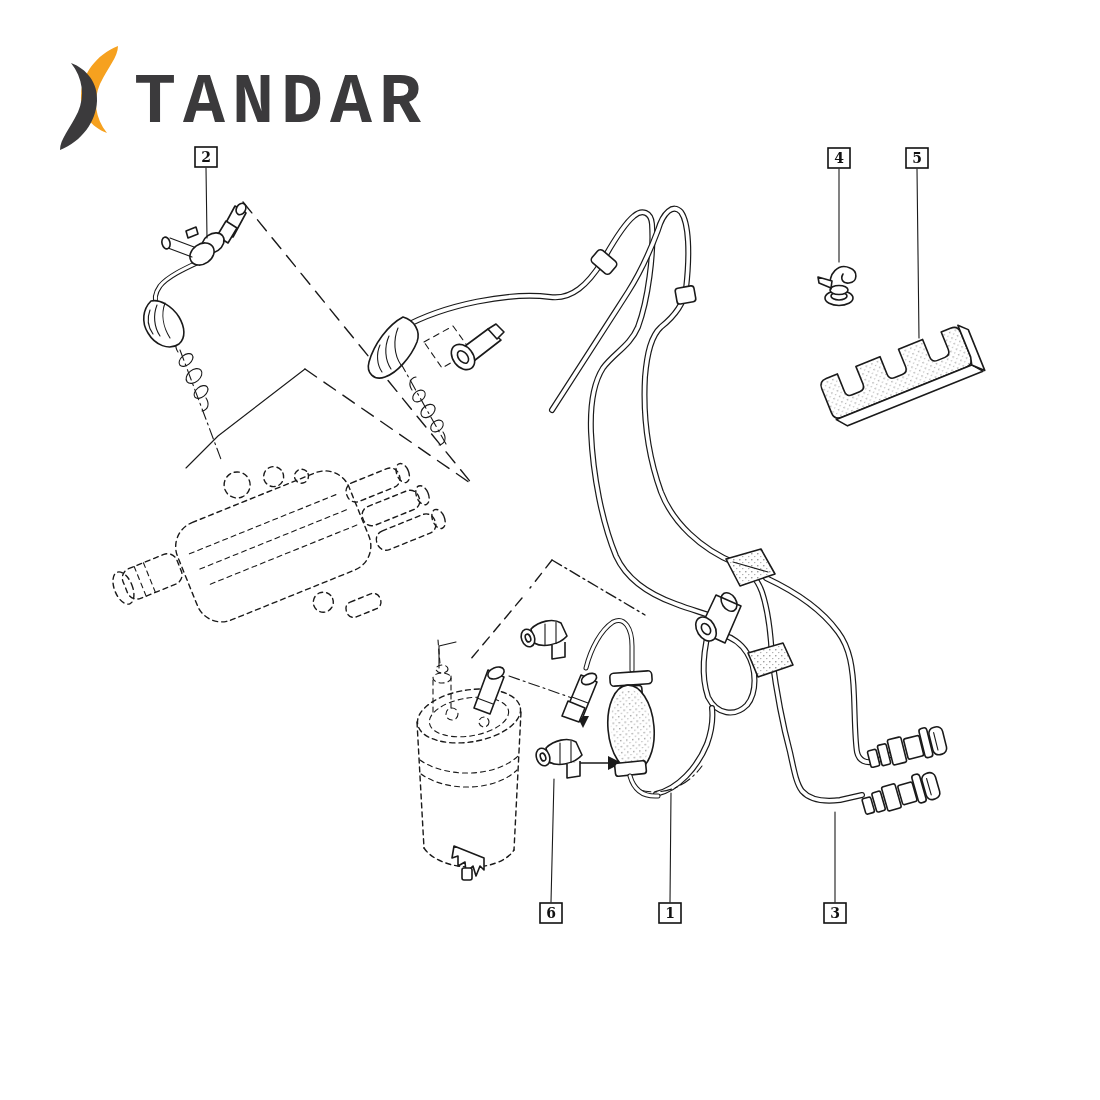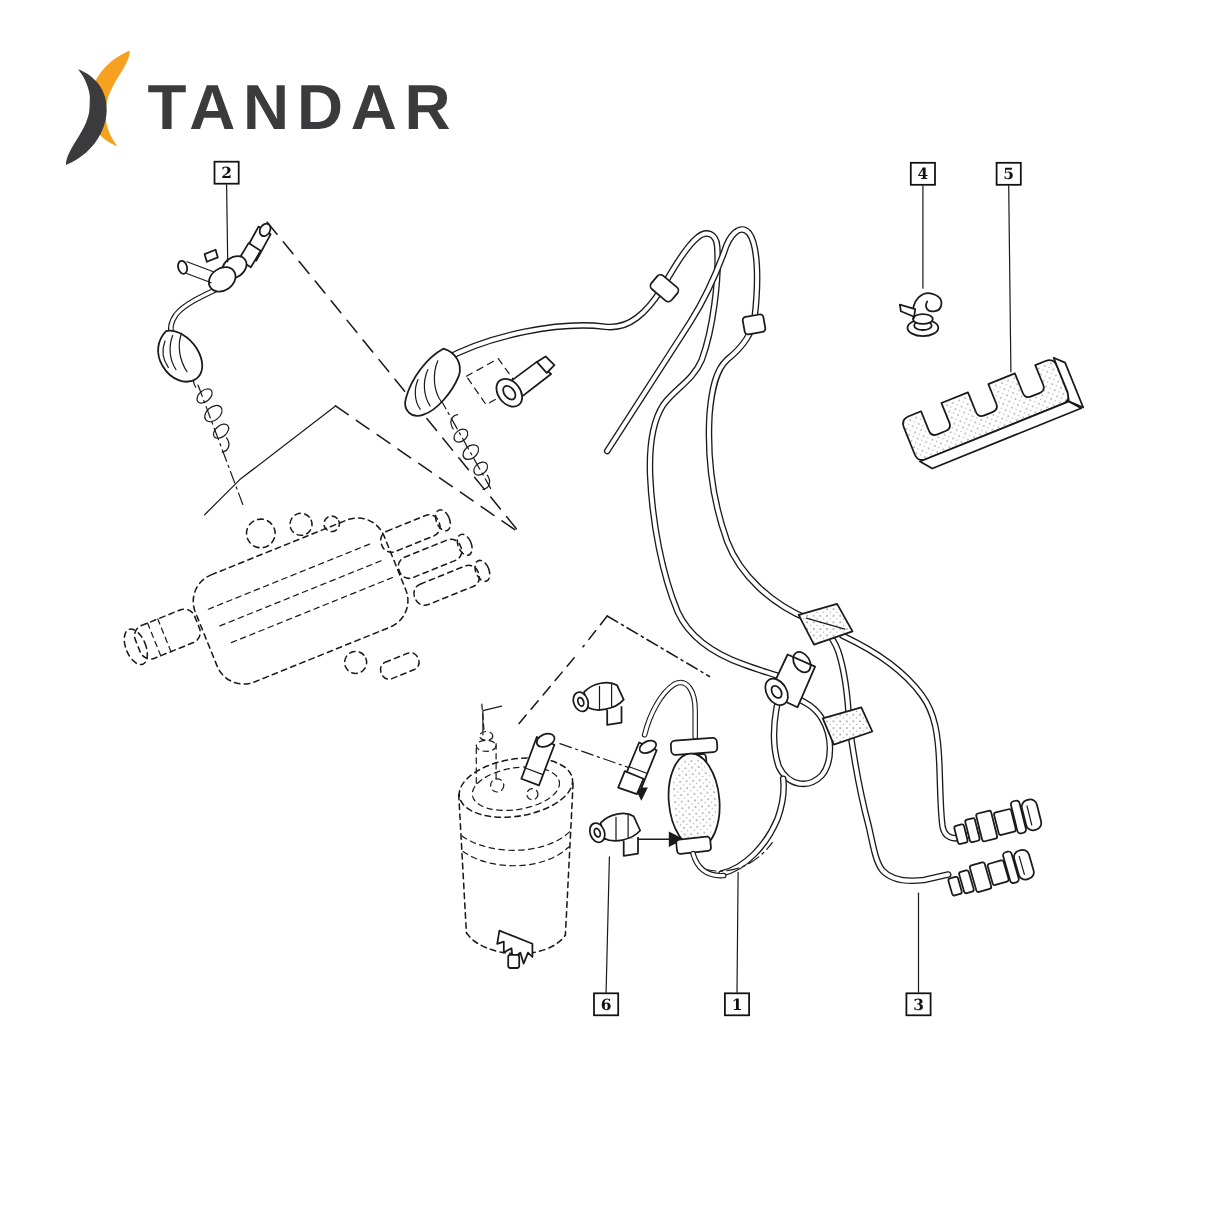--- a/index.html
+++ b/index.html
@@ -1,20 +1,20 @@
 <!DOCTYPE html>
 <html><head>
 <meta charset="utf-8">
 <style>
   html,body{margin:0;padding:0;background:#fff;}
   .canvas{position:relative;width:1100px;height:1100px;background:#fff;overflow:hidden;
           font-family:"Liberation Sans",sans-serif;}
   .logo{position:absolute;left:50px;top:38px;display:flex;align-items:flex-start;}
   .logo-mark{width:80px;height:118px;}
-  .logo-text{font-family:Liberation Sans, sans-serif;font-weight:bold;font-size:58px;
+  .logo-text{font-family:Liberation Mono, monospace;font-weight:bold;font-size:70px;
              letter-spacing:7px;color:#3b3a3c;margin:26px 0 0 4px;}
   svg.diagram{position:absolute;left:0;top:0;}
   
   .ln{stroke:#1a1a1a;stroke-width:1.4;fill:none;stroke-linecap:round;stroke-linejoin:round;}
   .thin{stroke-width:1.1;}
   .dash{stroke-dasharray:14 9;}
   .dashf{stroke-dasharray:5 4;}
   .dashdot{stroke-dasharray:11 4 2 4;}
   .tube-o{stroke:#1a1a1a;stroke-width:6;fill:none;stroke-linecap:round;stroke-linejoin:round;}
   .tube-s{stroke-width:5;}

